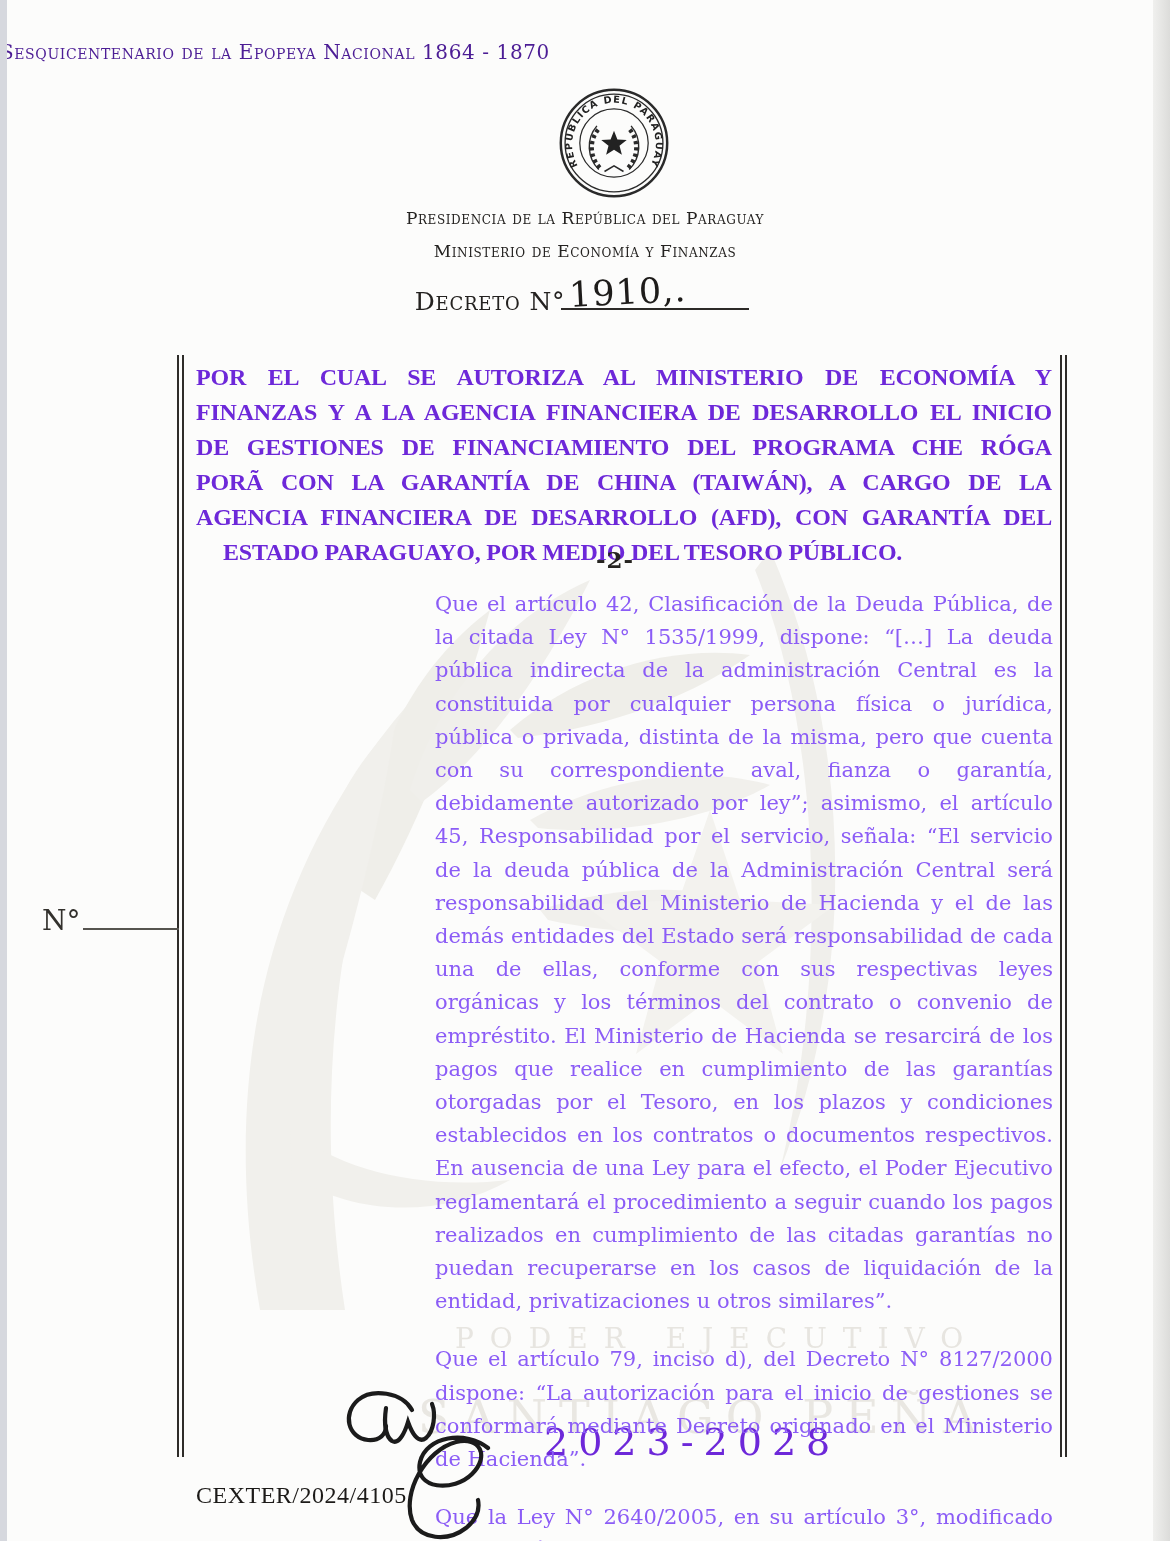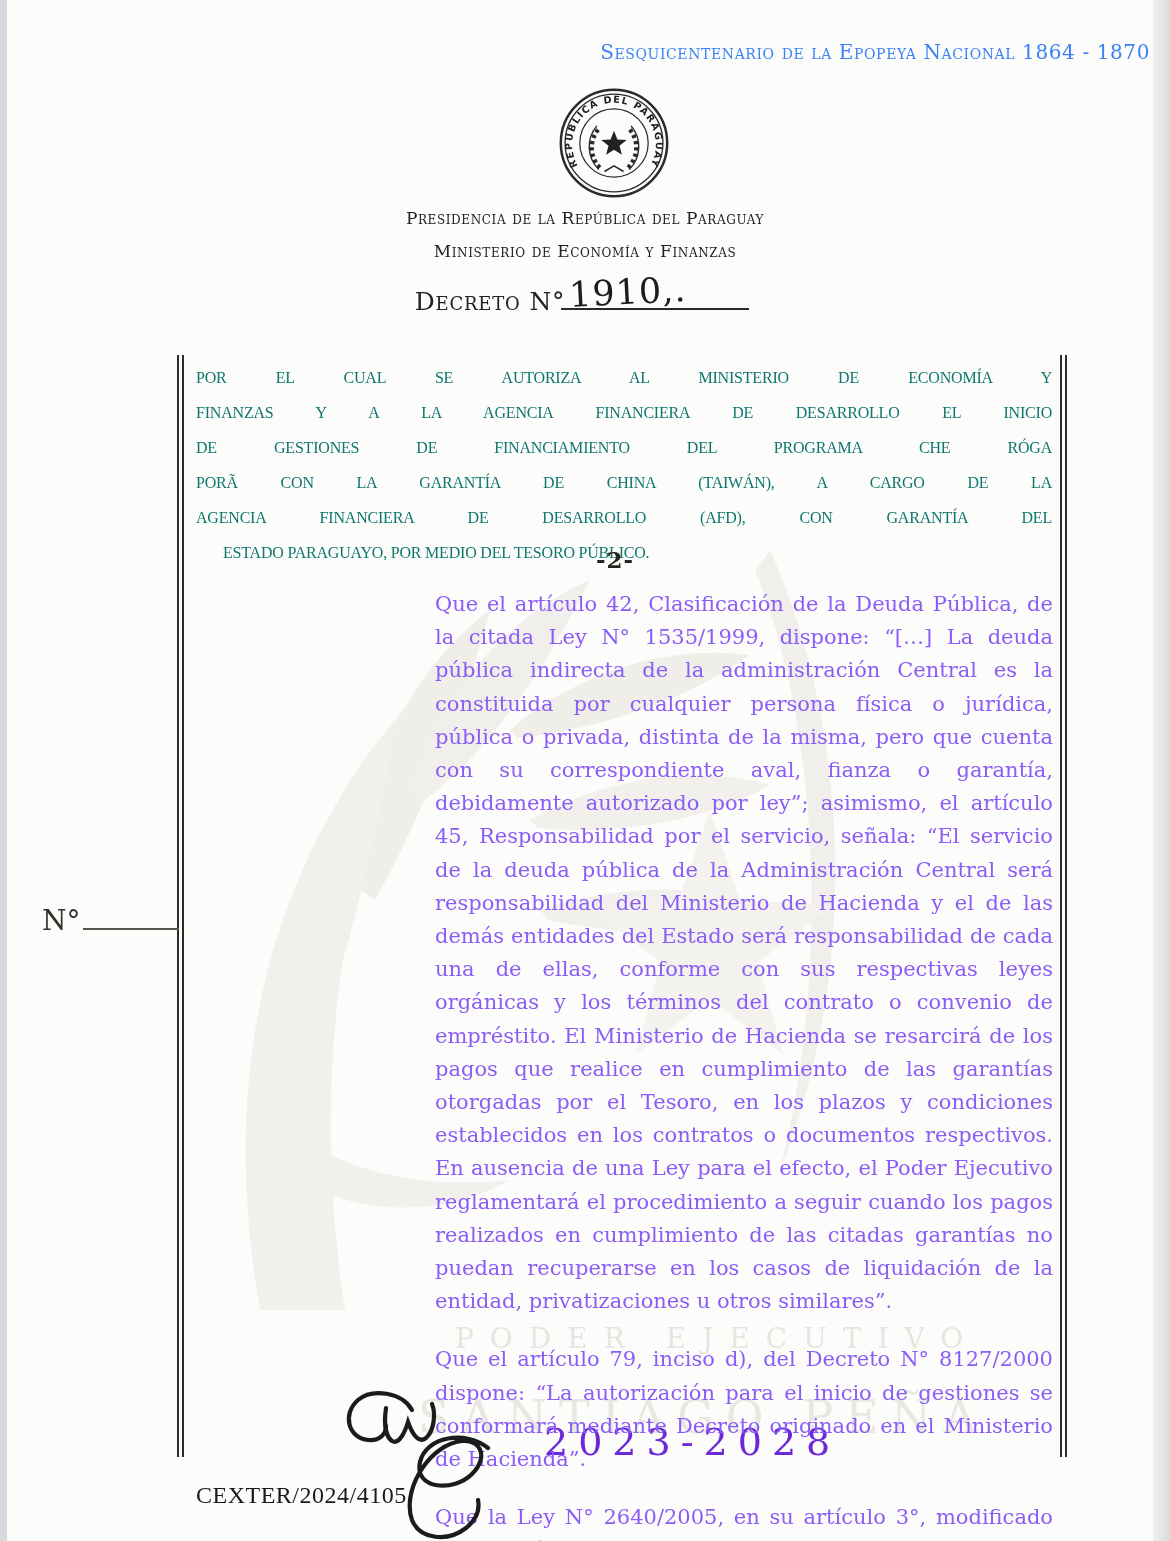--- a/index.html
+++ b/index.html
@@ -17,23 +17,23 @@
   
   .wm { position:absolute; z-index:0; pointer-events:none; }
   .wm-text { font-family:"DejaVu Serif", serif; color:#e7e5e0; white-space:nowrap; }
   .wm-t1 { left:455px; top:1322px; font-size:28px; letter-spacing:16px; }
   .wm-t2 { left:418px; top:1390px; font-size:46px; letter-spacing:12px; color:#e9e7e2; }
   .wm-t3 { left:544px; top:1420px; font-size:38px; letter-spacing:10px; color:#6d28d9; }
   .fronds { left:110px; top:430px; width:840px; height:900px; }
 
   
   .banner {
-    position:absolute; left:0; right:20px; top:40px; text-align:right;
+    position:absolute; left:0; right:20px; top:40px; text-align:left;
     font-family:"DejaVu Serif", serif; font-variant:small-caps;
-    font-size:20px; letter-spacing:.6px; color:#3b82f6; z-index:1;
+    font-size:20px; letter-spacing:.6px; color:#4c1d95; z-index:1;
   }
   .seal { position:absolute; left:557px; top:86px; width:114px; height:114px; z-index:1; }
   .org {
     position:absolute; left:0; right:0; text-align:center; z-index:1;
     font-family:"DejaVu Serif", serif; font-variant:small-caps;
     font-size:17px; letter-spacing:.6px; color:#242220;
   }
   .org1 { top:208px; }
   .org2 { top:241px; }
   .decree-line {
@@ -50,22 +50,22 @@
     transform:rotate(-3deg); color:#1e1c1a; letter-spacing:1px;
   }
 
   
   .title-rule { position:absolute; top:355px; height:1102px; width:3px;
                 border-left:2px solid #2e2c29; border-right:2px solid #2e2c29; z-index:1; }
   .rule-l { left:177px; }
   .rule-r { left:1060px; }
   .title-block { position:absolute; left:196px; top:360px; width:856px; z-index:1; }
   .title-block div {
-    font-family:"Liberation Serif", serif; font-weight:normal;
-    font-size:16px; line-height:35px; letter-spacing:-0.2px; color:#0f766e;
+    font-family:"Liberation Serif", serif; font-weight:bold;
+    font-size:24px; line-height:35px; letter-spacing:-0.2px; color:#6d28d9;
     text-align:justify; text-align-last:justify; white-space:normal;
   }
   .title-block div.last { text-align-last:left;margin-left:27px; }
 
   .pagenum { position:absolute; left:596px; top:546px; z-index:1;
              font-family:"DejaVu Serif", serif; font-size:23px; font-weight:600; letter-spacing:1px; }
 
   
   .body-col { position:absolute; left:435px; top:588px; width:618px; z-index:1; }
   .body-col p {

